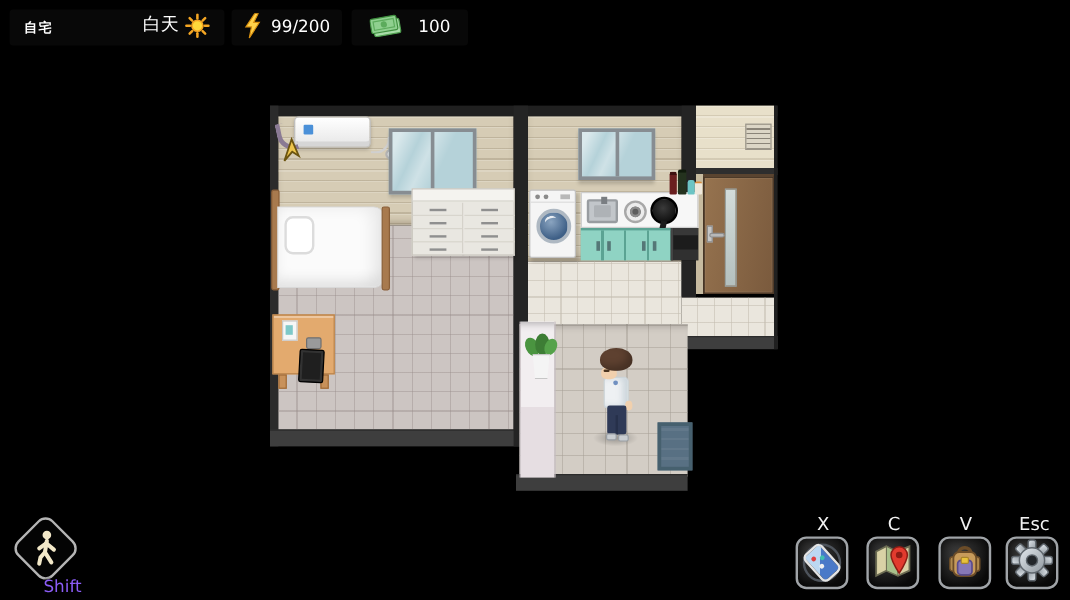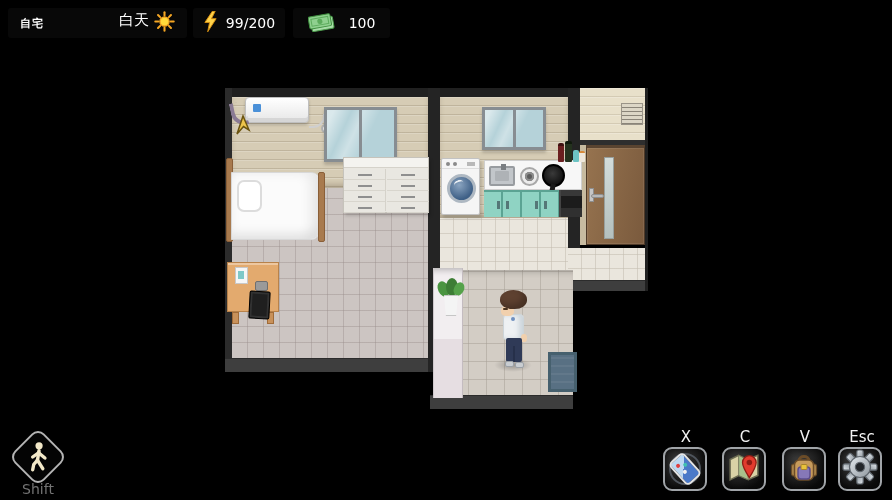--- a/index.html
+++ b/index.html
@@ -143,22 +143,22 @@
   .char-pants { background:#2f3a57; border-radius:2px; }
   .char-pants::after { content:""; position:absolute; left:7px; top:8px; bottom:0; width:2px; background:#26304a; }
   .char-shoe { background:#c9cdd1; border:1px solid #9aa0a6; border-radius:2px; }
   .char-pendant { background:#7090c0; border-radius:50%; }
 
   
   #shift-group { left:8px; top:433px; width:62px; height:64px; }
   .diamond { position:absolute; left:9px; top:3px; width:42px; height:42px;
     transform:rotate(45deg); border:2px solid #b4b4b4; border-radius:9px;
     background:rgba(8,8,8,0.55); box-shadow:0 0 0 1px rgba(0,0,0,0.85); }
-  .shift-label { position:absolute; bottom:0; left:0; width:60px; text-align:center;
-    color:#737373; font-size:14px; text-shadow:0 1px 2px #000, 0 0 3px #000; }
+  .shift-label { position:absolute; bottom:0; left:0; width:60px; text-align:right;
+    color:#8b5cf6; font-size:14px; text-shadow:0 1px 2px #000, 0 0 3px #000; }
 
   .kgroup { position:absolute; top:428px; width:46px; text-align:center; }
   .klabel { color:#f2f2f2; font-size:15px; height:17px; text-shadow:0 1px 2px #000; }
   .kbtn { margin-top:2px; width:44px; height:44px; border:2px solid #a0a4a8; border-radius:9px;
     background:radial-gradient(circle at 35% 30%, #3c3c3c, #0c0c0c 78%);
     box-shadow:0 0 0 1px #000, inset 0 0 8px rgba(0,0,0,0.65);
     position:relative; display:flex; align-items:center; justify-content:center; cursor:pointer; }
   .phone-ring { position:absolute; left:4px; top:4px; width:32px; height:32px; border-radius:50%;
     border:2px solid #4e545c; }
   .phone-body { position:absolute; left:10px; top:5px; width:20px; height:30px; border-radius:5px;

